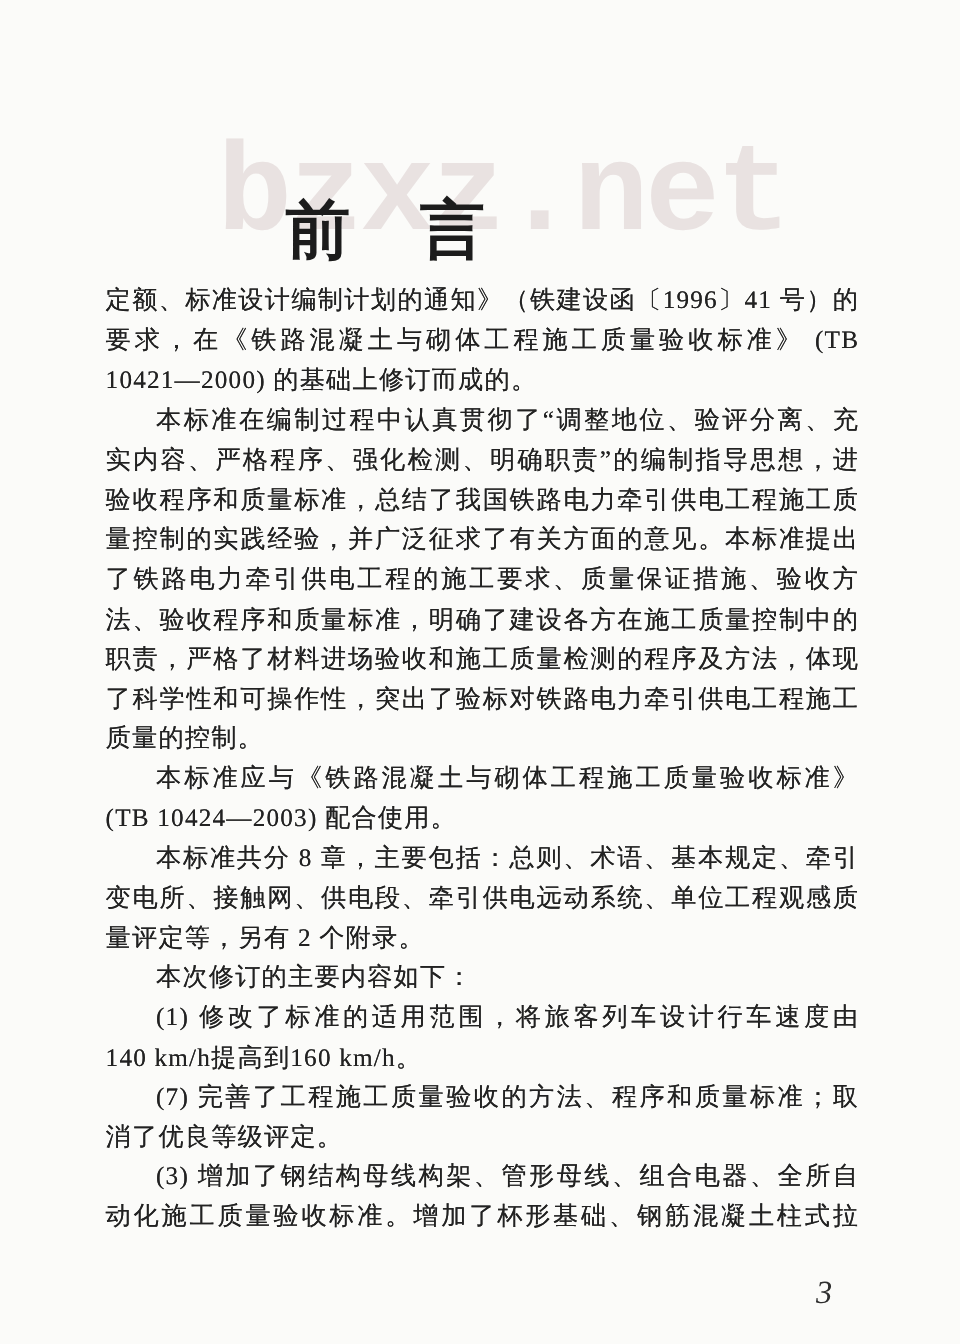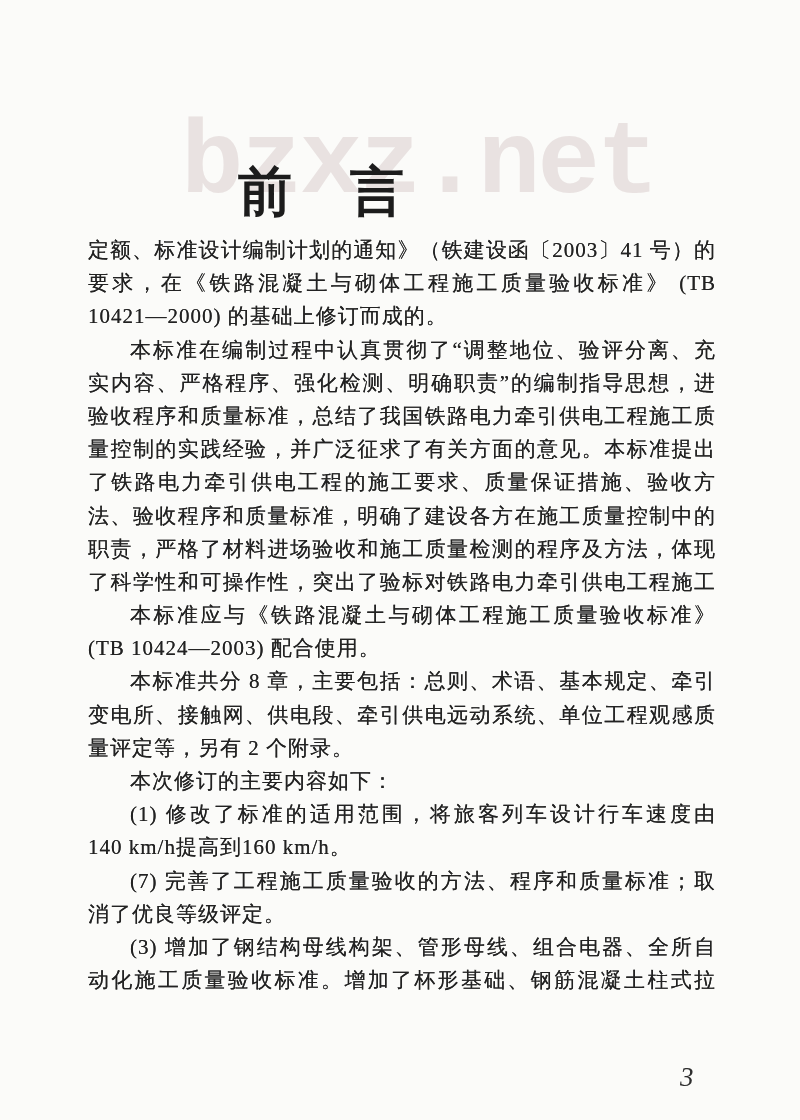--- a/index.html
+++ b/index.html
@@ -72,31 +72,32 @@
   }
 </style>
 </head>
 <body>
 
 <div class="watermark">bzxz.net</div>
 
 <div class="page-title">前　言</div>
 
 <div class="textblock">
-  <div class="line j">定额、标准设计编制计划的通知》（铁建设函〔2003〕41 号）的</div>
+  <div class="line j">定额、标准设计编制计划的通知》（铁建设函〔1996〕41 号）的</div>
   <div class="line j">要求，在《铁路混凝土与砌体工程施工质量验收标准》 (TB</div>
   <div class="line">10421—2000) 的基础上修订而成的。</div>
   <div class="line first j">本标准在编制过程中认真贯彻了“调整地位、验评分离、充</div>
   <div class="line j">实内容、严格程序、强化检测、明确职责”的编制指导思想，进</div>
   <div class="line j">验收程序和质量标准，总结了我国铁路电力牵引供电工程施工质</div>
   <div class="line j">量控制的实践经验，并广泛征求了有关方面的意见。本标准提出</div>
   <div class="line j">了铁路电力牵引供电工程的施工要求、质量保证措施、验收方</div>
   <div class="line j">法、验收程序和质量标准，明确了建设各方在施工质量控制中的</div>
   <div class="line j">职责，严格了材料进场验收和施工质量检测的程序及方法，体现</div>
   <div class="line j">了科学性和可操作性，突出了验标对铁路电力牵引供电工程施工</div>
+  <div class="line">质量的控制。</div>
   <div class="line first j">本标准应与《铁路混凝土与砌体工程施工质量验收标准》</div>
   <div class="line">(TB 10424—2003) 配合使用。</div>
   <div class="line first j">本标准共分 8 章，主要包括：总则、术语、基本规定、牵引</div>
   <div class="line j">变电所、接触网、供电段、牵引供电远动系统、单位工程观感质</div>
   <div class="line">量评定等，另有 2 个附录。</div>
   <div class="line first">本次修订的主要内容如下：</div>
   <div class="line first j">(1) 修改了标准的适用范围，将旅客列车设计行车速度由</div>
   <div class="line">140 km/h提高到160 km/h。</div>
   <div class="line first j">(7) 完善了工程施工质量验收的方法、程序和质量标准；取</div>
   <div class="line">消了优良等级评定。</div>

